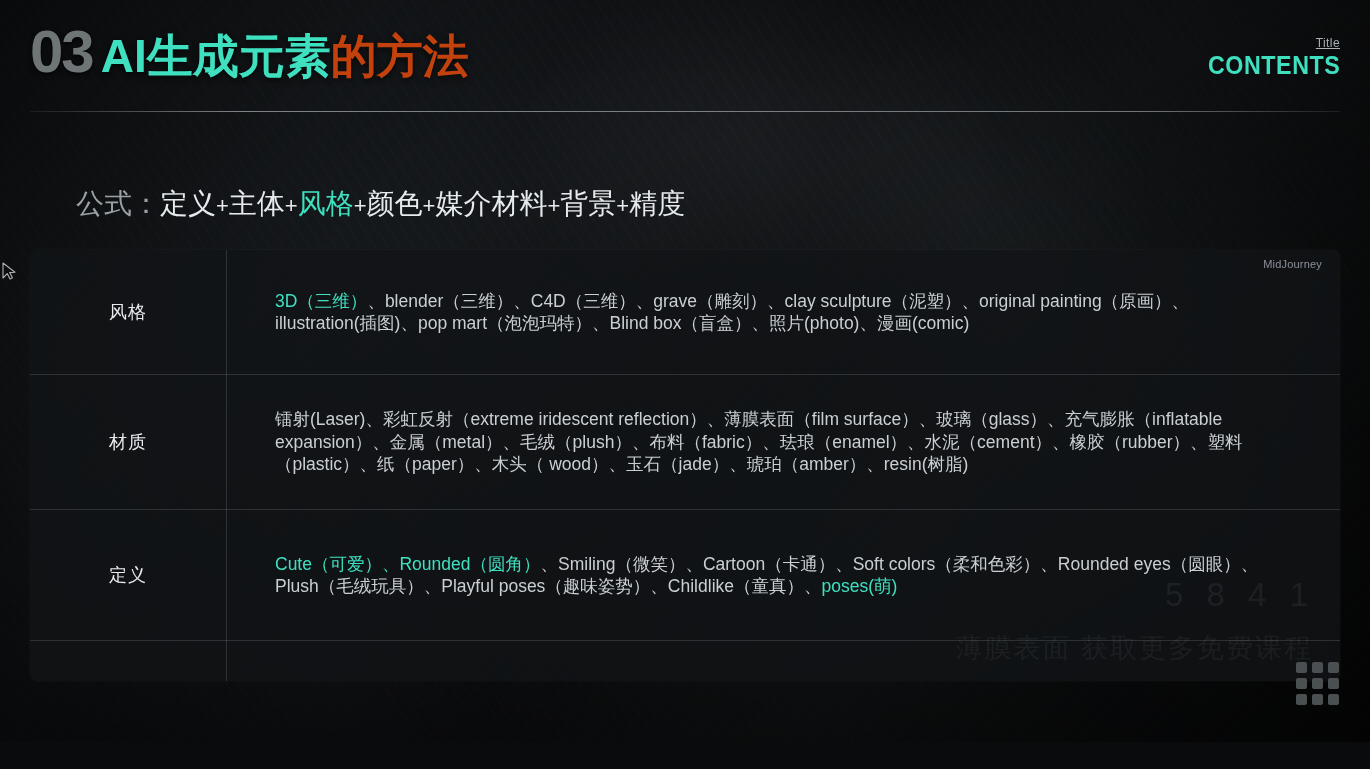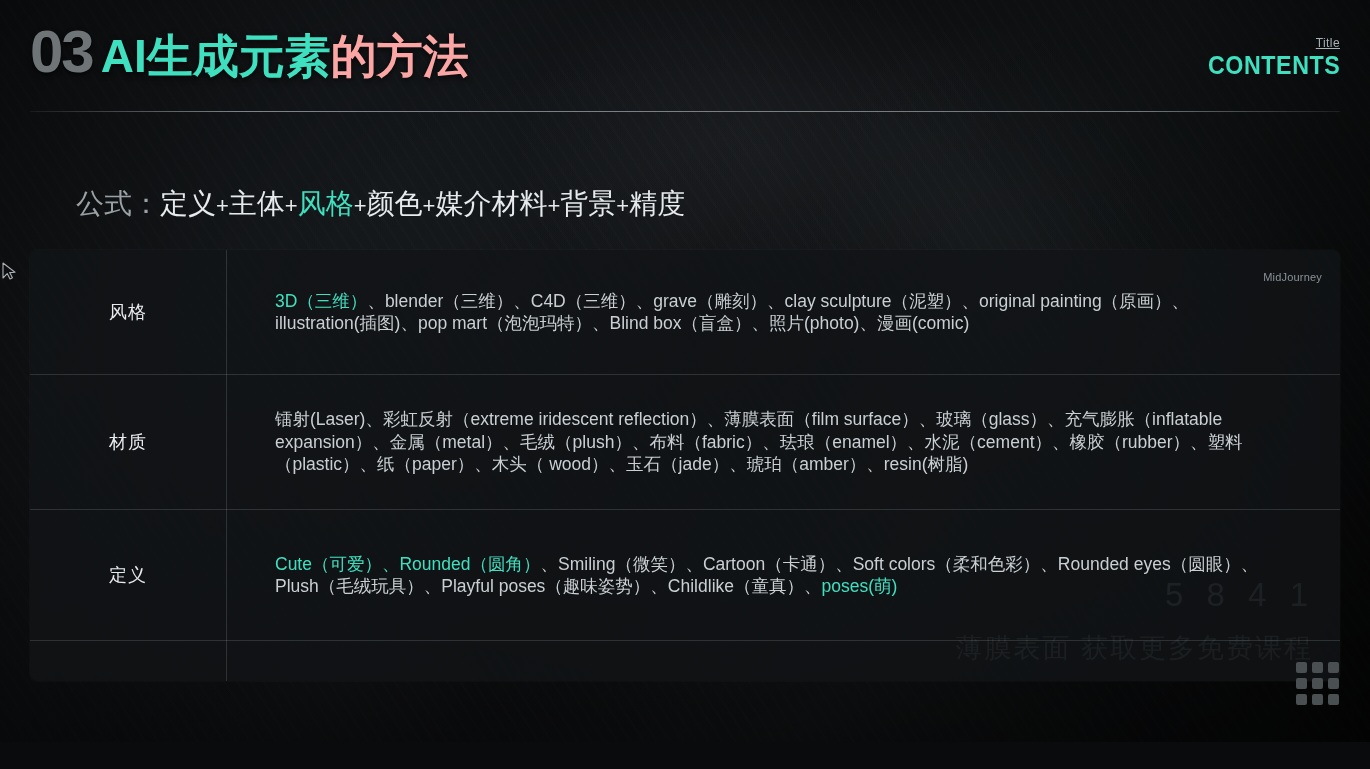--- a/index.html
+++ b/index.html
@@ -67,21 +67,21 @@
     font-weight: bold;
     color: #3fe0c0;
     line-height: 1;
     margin-left: 8px;
     letter-spacing: 0px;
     text-shadow: 0 2px 6px rgba(0,0,0,0.75);
   }
   .title-plain {
     font-size: 46px;
     font-weight: bold;
-    color: #fca5a5;
+    color: #c2410c;
     line-height: 1;
     letter-spacing: 0px;
     text-shadow: 0 2px 6px rgba(0,0,0,0.75);
   }
 
   .header-rule {
     position: absolute;
     left: 30px;
     top: 111px;
     width: 1310px;
@@ -137,21 +137,21 @@
     width: 1310px;
     height: 431px;
     background: rgba(17,20,22,0.80);
     border-radius: 7px;
     box-shadow: 0 0 0 1px rgba(255,255,255,0.018);
     overflow: hidden;
   }
   .panel-brand {
     position: absolute;
     right: 18px;
-    top: 21px;
+    top: 8px;
     font-size: 11px;
     color: #8b9298;
     letter-spacing: 0.2px;
   }
   .watermark-num {
     position: absolute;
     right: 25px;
     top: 326px;
     font-size: 33px;
     color: rgba(190,200,208,0.085);

